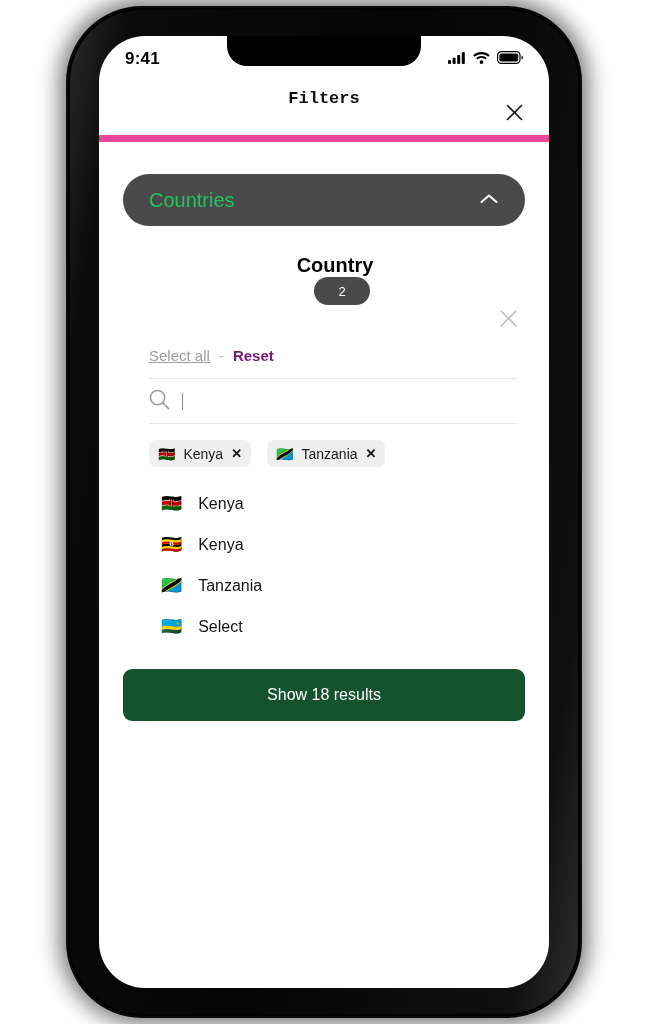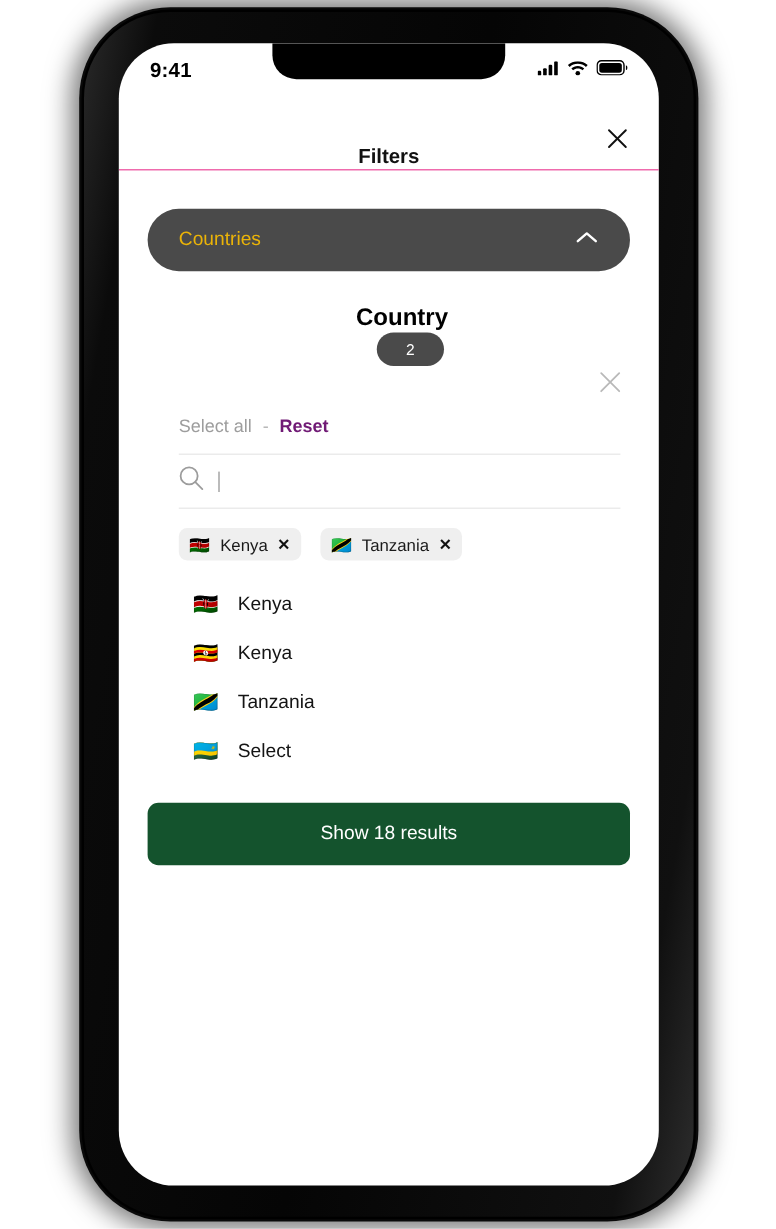--- a/index.html
+++ b/index.html
@@ -100,24 +100,25 @@
   }
 
   
   .sheet-header {
     position: absolute;
     top: 53px;
     left: 0;
     right: 0;
     height: 53px;
     display: flex;
-    align-items: flex-end;
+    align-items: flex-start;
     justify-content: center;
-    border-bottom: 1px solid #ec4899;
-    box-sizing: border-box;
+    border-bottom: 7px solid #ec4899;
+    box-sizing: border-box;
+    font-family: Liberation Mono, monospace;
   }
   .sheet-title {
     font-size: 17px;
     font-weight: bold;
     color: #111111;
   }
   .sheet-close {
     position: absolute;
     right: 22px;
     top: 50%;
@@ -148,22 +149,22 @@
     border-radius: 26px;
     background: #4a4a4a;
     display: flex;
     align-items: center;
     justify-content: space-between;
     padding: 0 26px;
     box-sizing: border-box;
     cursor: pointer;
   }
   .accordion-label {
-    color: #eab308;
-    font-size: 16px;
+    color: #22c55e;
+    font-size: 20px;
   }
 
   
   .country-header {
     display: flex;
     align-items: center;
     margin-top: 28px;
     padding-left: 26px;
     padding-right: 4px;
     position: relative;
@@ -200,21 +201,21 @@
 
   
   .selectall-row {
     display: flex;
     align-items: center;
     gap: 9px;
     margin-top: 16px;
     padding-left: 26px;
     font-size: 15px;
   }
-  .select-all { color: #9d9d9d; cursor: pointer; }
+  .select-all { color: #9d9d9d; cursor: pointer; text-decoration: underline; }
   .sep-dash   { color: #b4b4b4; }
   .reset-link { color: #701a75; font-weight: bold; cursor: pointer; }
 
   
   .search-row {
     margin-top: 14px;
     margin-left: 26px;
     margin-right: 8px;
     height: 44px;
     border-top: 1px solid #e6e6e6;

